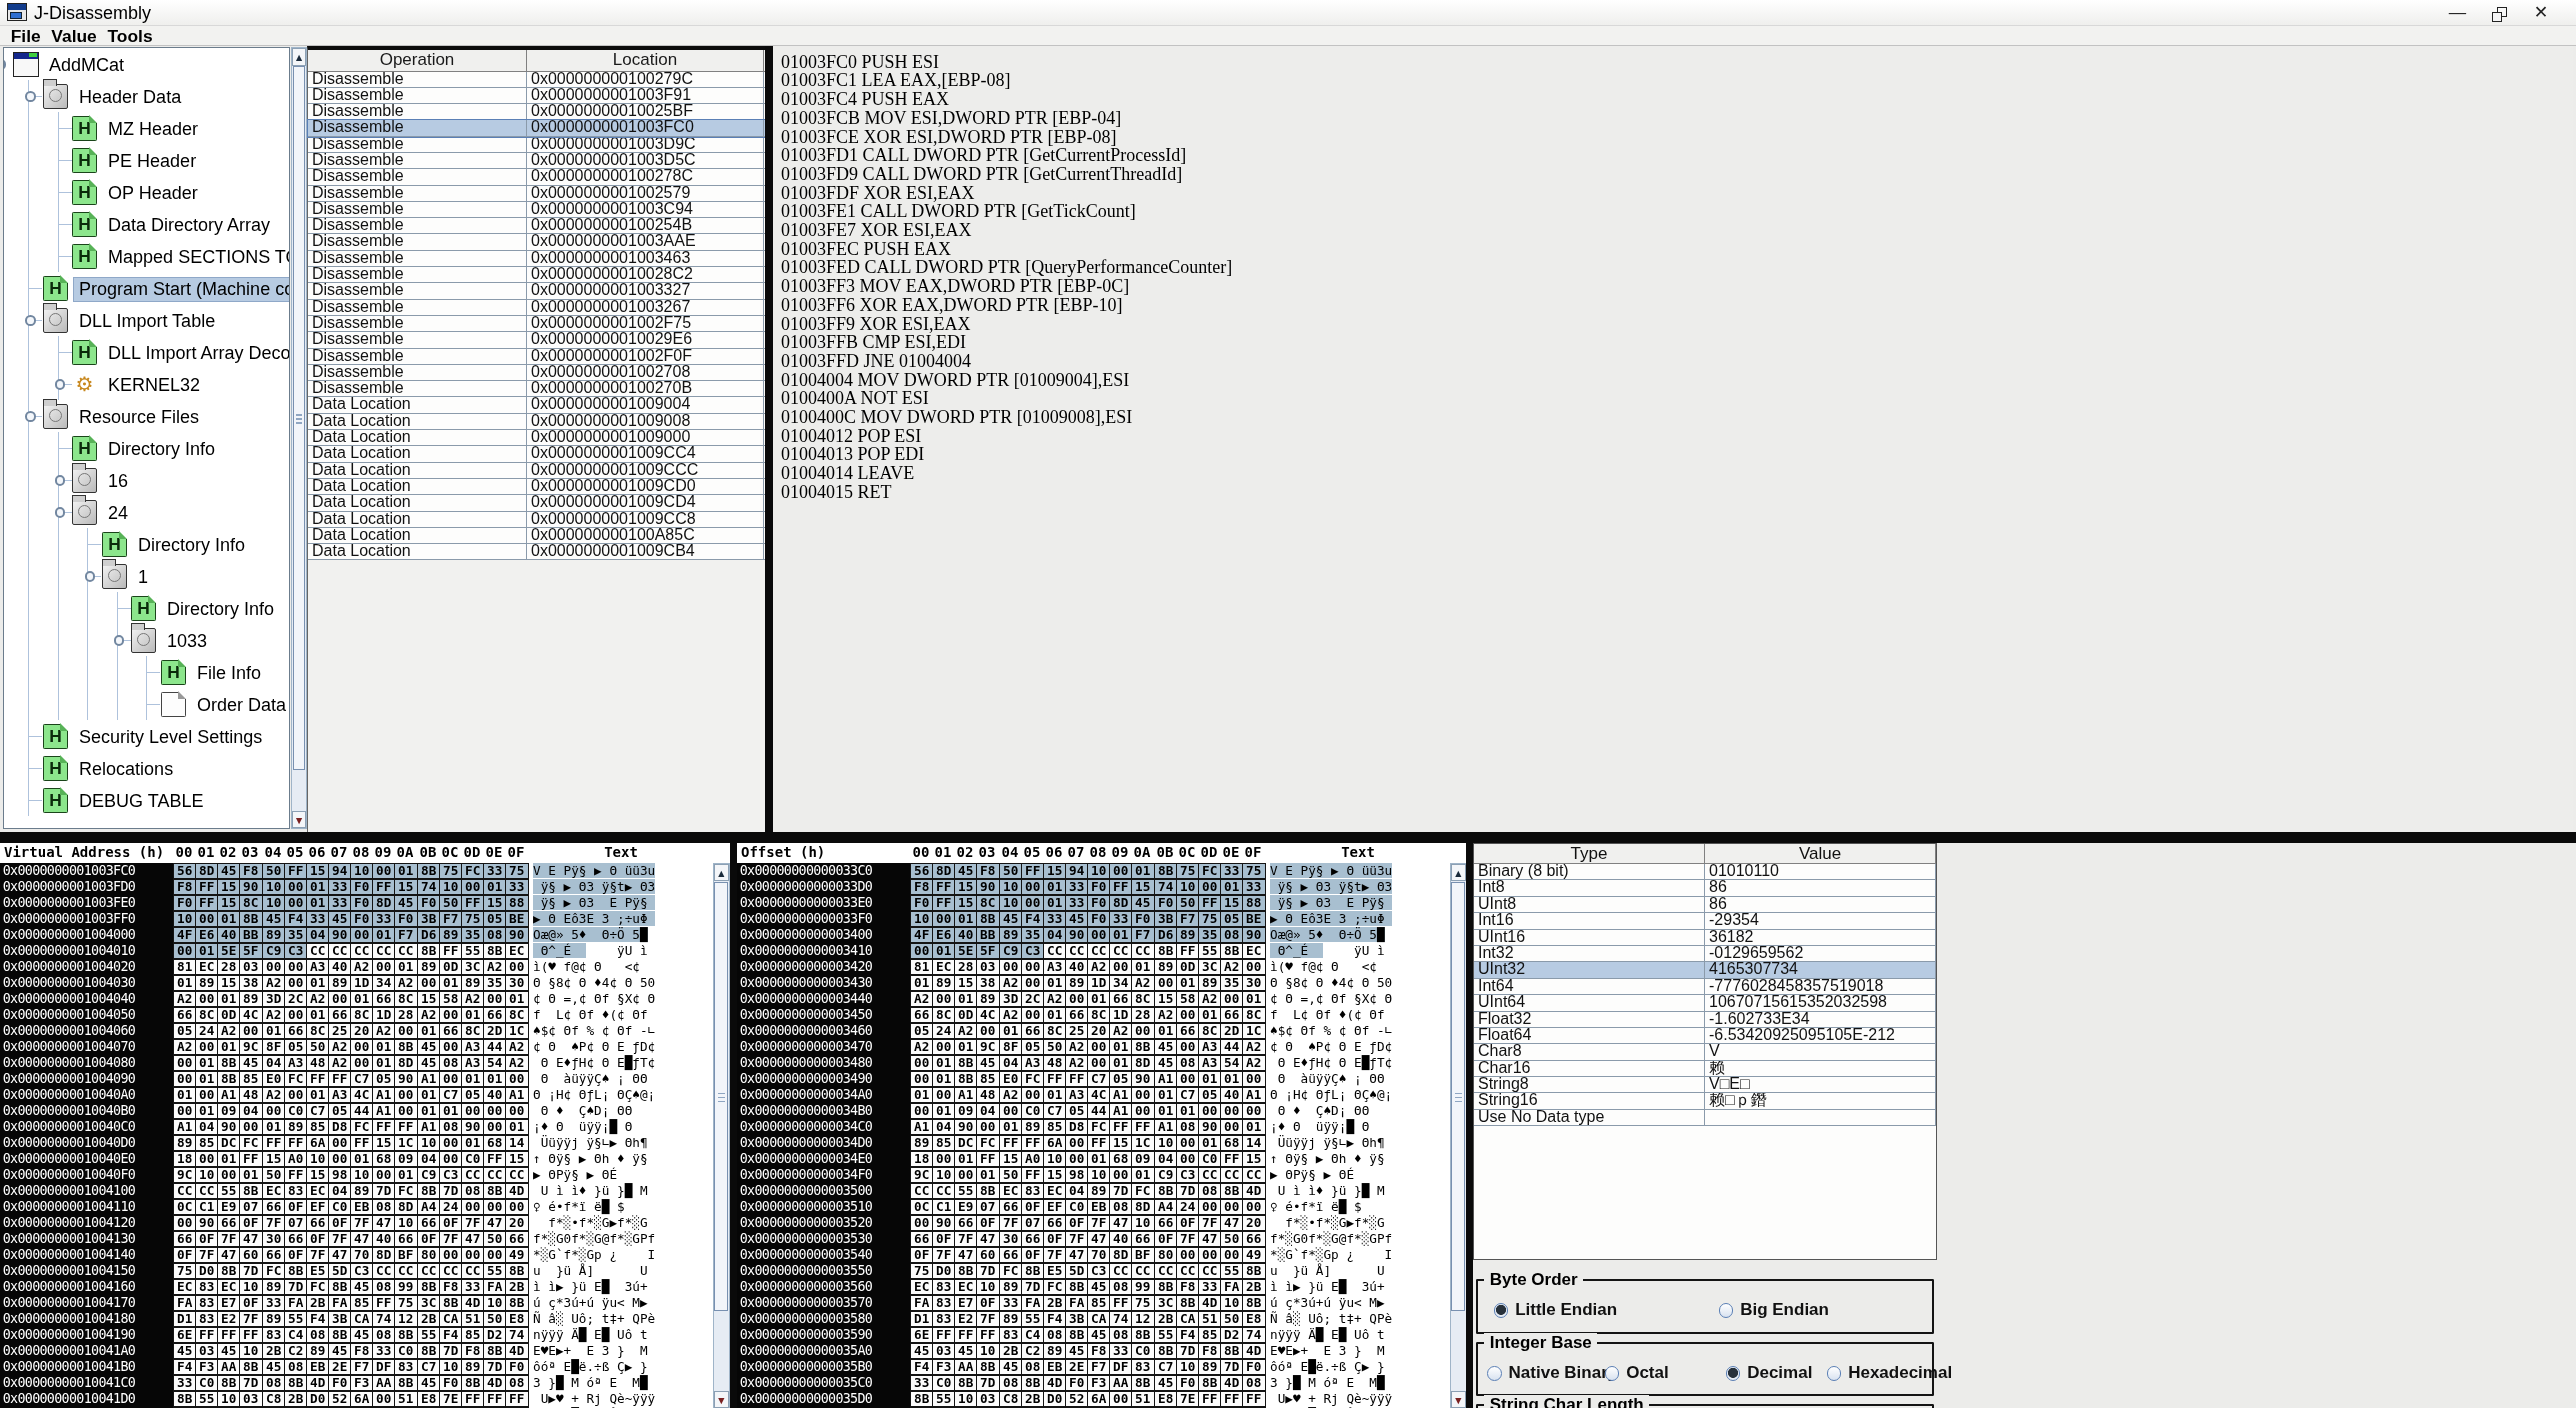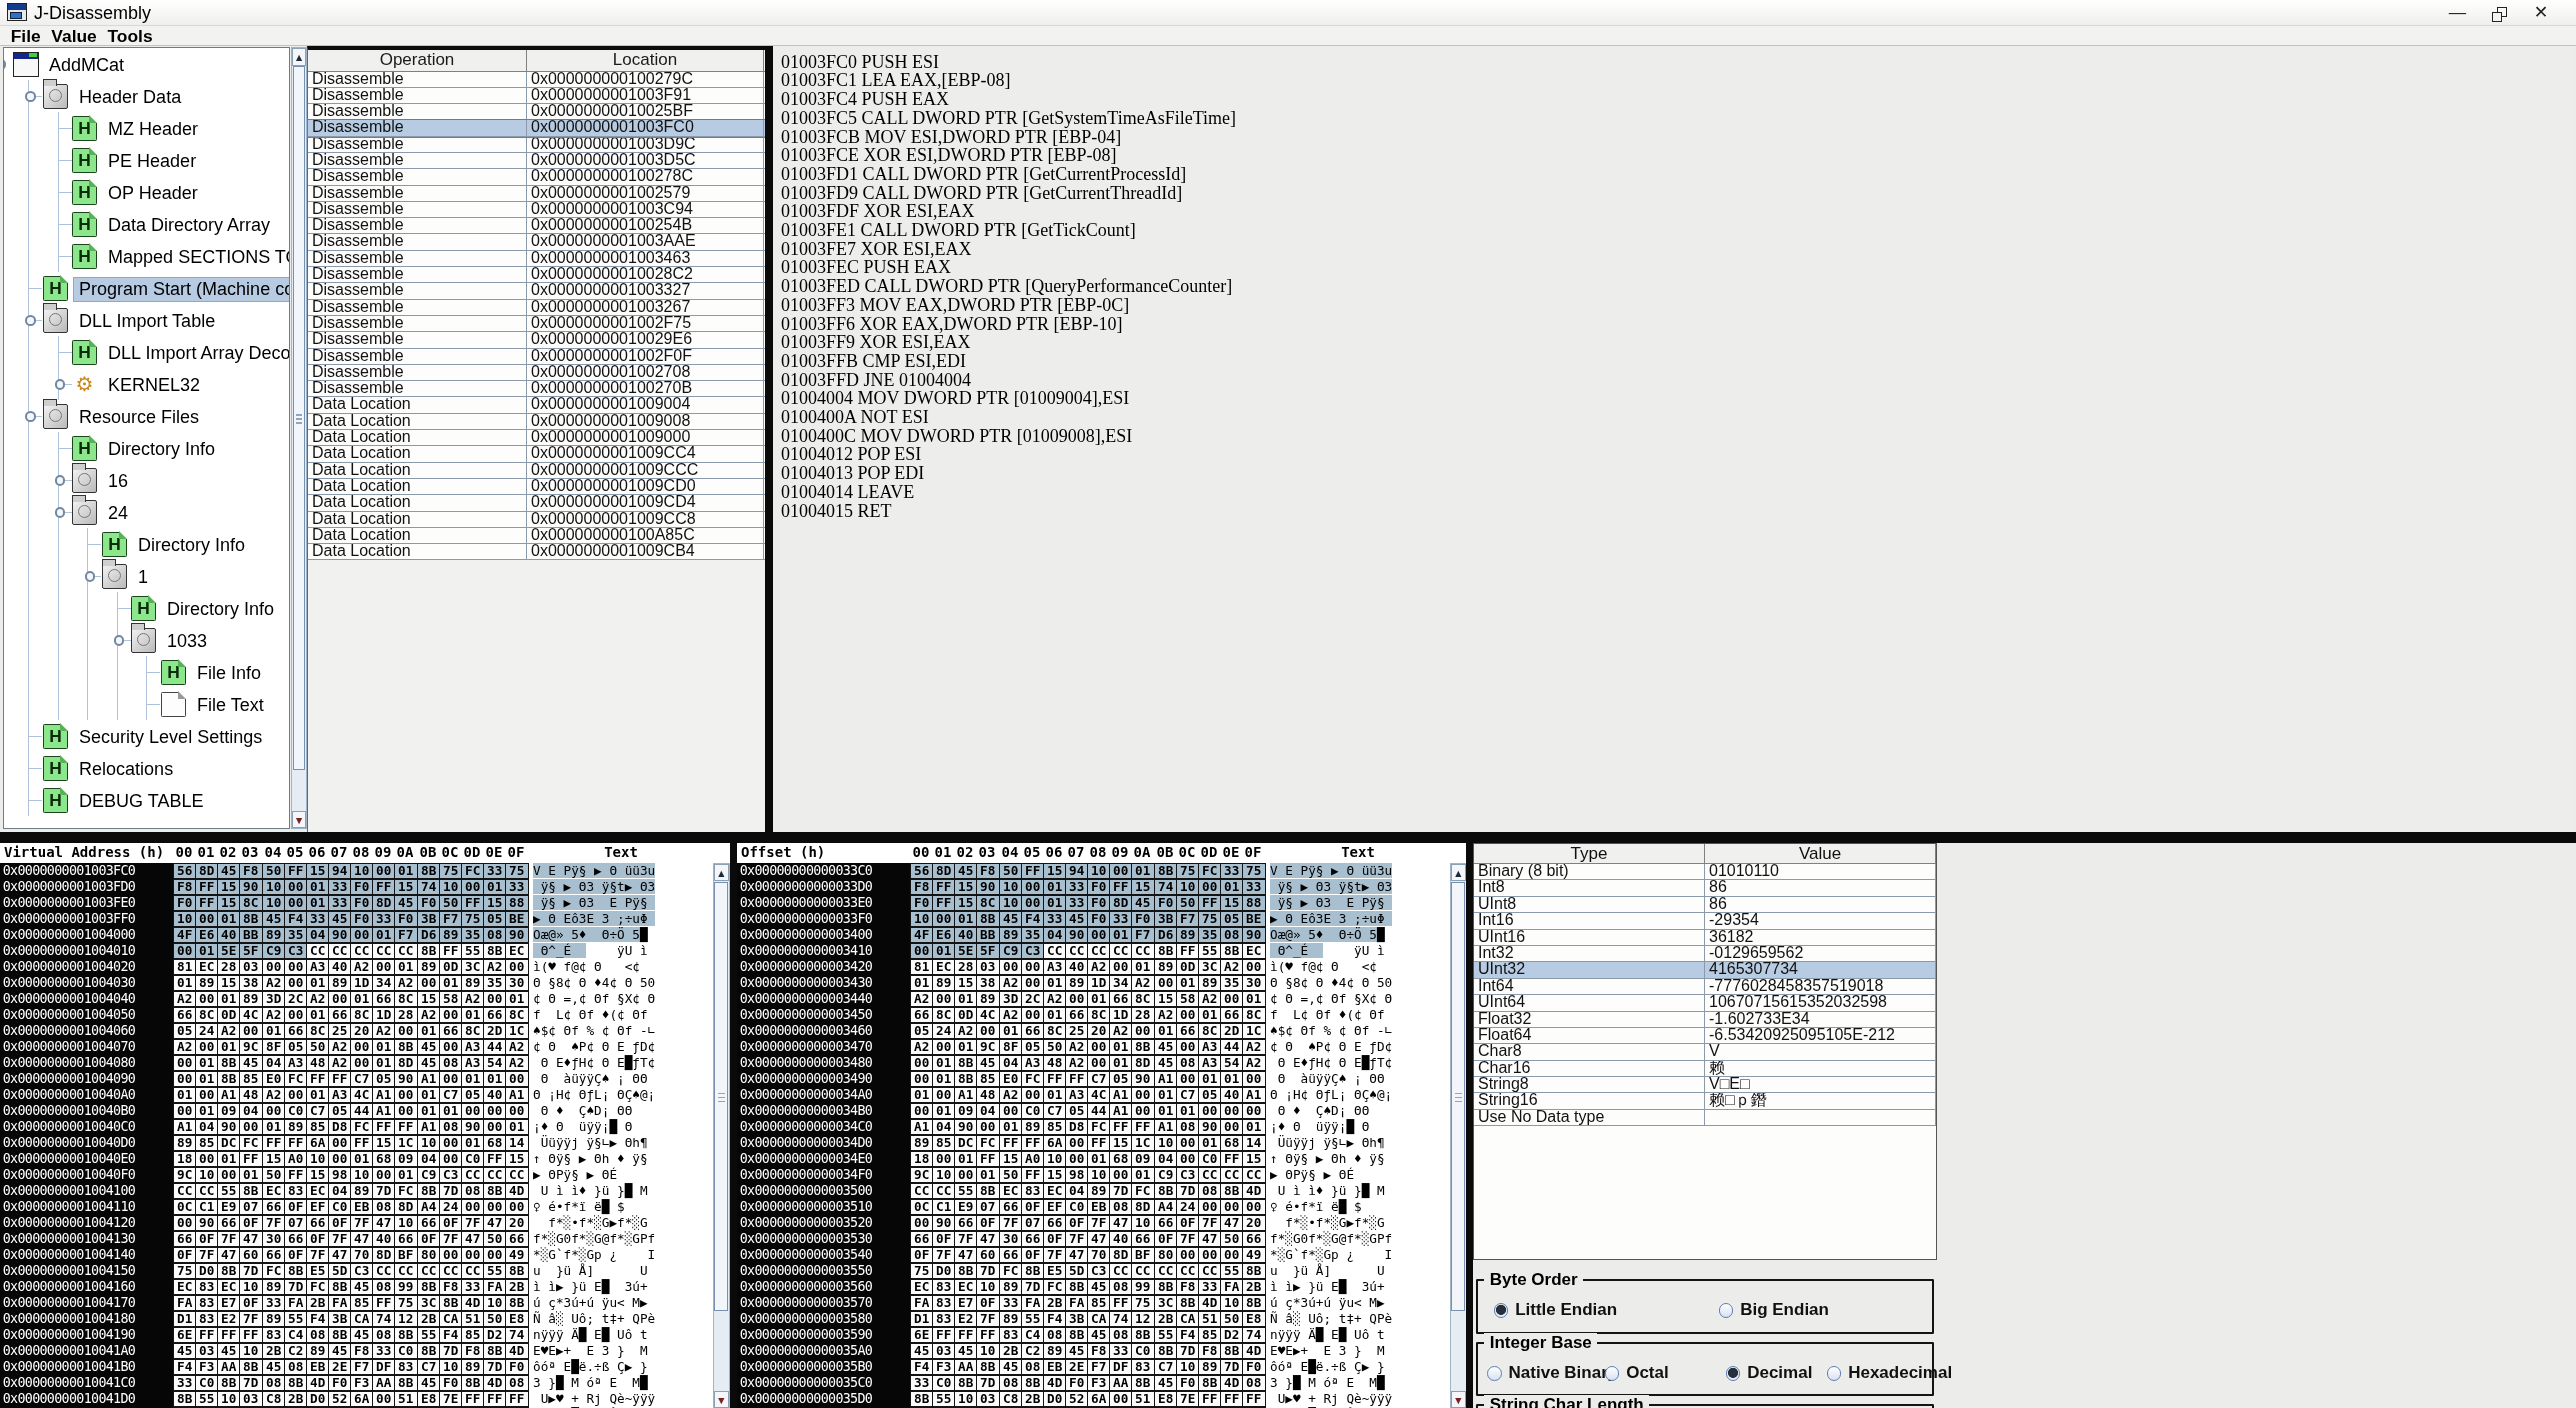--- a/index.html
+++ b/index.html
@@ -324,21 +324,21 @@
         <span class="tree-label" style="left: 188px;">File Info</span>
       </div>
       <div class="tree-row">
         <div class="guide" style="left: 24px;"></div>
         <div class="guide" style="left: 54px;"></div>
         <div class="guide" style="left: 83px;"></div>
         <div class="guide" style="left: 113px;"></div>
         <div class="guide" style="left: 142px;"></div>
         <div class="stub" style="left: 142px; width: 14.8px;"></div>
         <div class="ticon icon-doc" style="left: 157px;"></div>
-        <span class="tree-label" style="left: 188px;">File Text</span>
+        <span class="tree-label" style="left: 188px;">Order Data</span>
       </div>
       <div class="tree-row">
         <div class="guide" style="left: 24px;"></div>
         <div class="stub" style="left: 24px; width: 14.8px;"></div>
         <div class="ticon icon-hdoc" style="left: 39px;">H</div>
         <span class="tree-label" style="left: 70px;">Security Level Settings</span>
       </div>
       <div class="tree-row">
         <div class="guide" style="left: 24px;"></div>
         <div class="stub" style="left: 24px; width: 14.8px;"></div>
@@ -489,21 +489,20 @@
           <div class="c2">0x0000000001009CB4</div>
         </div>
       </div>
   </div>
 
   <div class="divider-v"></div>
   <div class="disasm-panel" id="disasm" style="padding-top: 6.7px;">
       <div class="disasm-line">01003FC0 PUSH ESI</div>
       <div class="disasm-line">01003FC1 LEA EAX,[EBP-08]</div>
       <div class="disasm-line">01003FC4 PUSH EAX</div>
-      <div class="disasm-line">01003FC5 CALL DWORD PTR [GetSystemTimeAsFileTime]</div>
       <div class="disasm-line">01003FCB MOV ESI,DWORD PTR [EBP-04]</div>
       <div class="disasm-line">01003FCE XOR ESI,DWORD PTR [EBP-08]</div>
       <div class="disasm-line">01003FD1 CALL DWORD PTR [GetCurrentProcessId]</div>
       <div class="disasm-line">01003FD9 CALL DWORD PTR [GetCurrentThreadId]</div>
       <div class="disasm-line">01003FDF XOR ESI,EAX</div>
       <div class="disasm-line">01003FE1 CALL DWORD PTR [GetTickCount]</div>
       <div class="disasm-line">01003FE7 XOR ESI,EAX</div>
       <div class="disasm-line">01003FEC PUSH EAX</div>
       <div class="disasm-line">01003FED CALL DWORD PTR [QueryPerformanceCounter]</div>
       <div class="disasm-line">01003FF3 MOV EAX,DWORD PTR [EBP-0C]</div>

